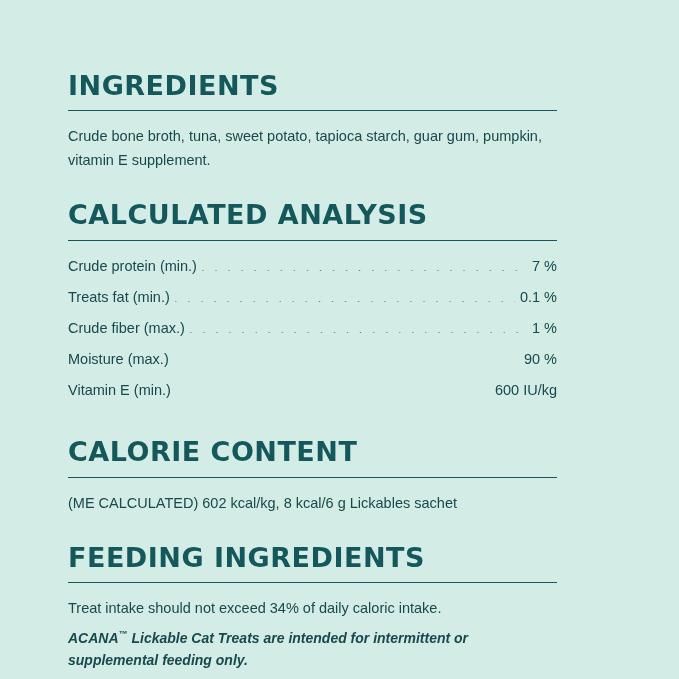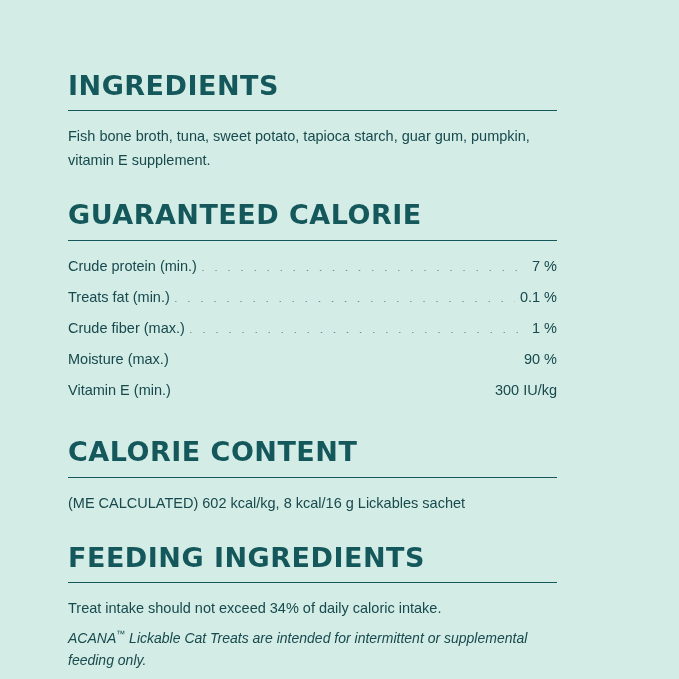--- a/index.html
+++ b/index.html
@@ -72,20 +72,21 @@
     font-size: 14.5px;
     height: 1em;
   }
   .ga-value { flex: 0 0 auto; padding-left: 3px; }
 
   .feeding-note {
     font-size: 14px;
     line-height: 1.6;
     color: #17494d;
     margin: 6px 0 0 0;
+    font-weight: bold;
   }
   .feeding-note .brand {
     font-style: italic;
   }
   .feeding-note .rest {
     font-style: italic;
   }
   sup.tm {
     font-size: 9px;
     vertical-align: super;
@@ -93,27 +94,27 @@
   }
 </style>
 </head>
 <body>
 
 <div class="page">
 
   <section class="section">
     <h2 class="section-title">INGREDIENTS</h2>
     <hr class="rule">
-    <p class="body-text">Fish bone broth, tuna, sweet potato, tapioca starch, guar gum, pumpkin, vitamin E supplement.</p>
+    <p class="body-text">Crude bone broth, tuna, sweet potato, tapioca starch, guar gum, pumpkin, vitamin E supplement.</p>
   </section>
 
   <div class="spacer-md"></div>
 
   <section class="section">
-    <h2 class="section-title">GUARANTEED CALORIE</h2>
+    <h2 class="section-title">CALCULATED ANALYSIS</h2>
     <hr class="rule">
     <ul class="ga-list">
       <li class="ga-row">
         <span class="ga-label">Crude protein (min.)</span>
         <span class="ga-dots">. . . . . . . . . . . . . . . . . . . . . . . . . . . . . . . . . . . . . . . . . . . . . . . . . . . . . . . . . . . . . . . . . . . . . . . . . . . . . . . . . . . . . . . . . . . . . . . . . . .</span>
         <span class="ga-value">7 %</span>
       </li>
       <li class="ga-row">
         <span class="ga-label">Treats fat (min.)</span>
         <span class="ga-dots">. . . . . . . . . . . . . . . . . . . . . . . . . . . . . . . . . . . . . . . . . . . . . . . . . . . . . . . . . . . . . . . . . . . . . . . . . . . . . . . . . . . . . . . . . . . . . . . . . . .</span>
@@ -125,31 +126,31 @@
         <span class="ga-value">1 %</span>
       </li>
       <li class="ga-row">
         <span class="ga-label">Moisture (max.)</span>
         <span class="ga-dots">. . . . . . . . . . . . . . . . . . . . . . . . . . . . . . . . . . . . . . . . . . . . . . . . . . . . . . . . . . . . . . . . . . . . . . . . . . . . . . . . . . . . . . . . . . . . . . . . . . .</span>
         <span class="ga-value">90 %</span>
       </li>
       <li class="ga-row">
         <span class="ga-label">Vitamin E (min.)</span>
         <span class="ga-dots">. . . . . . . . . . . . . . . . . . . . . . . . . . . . . . . . . . . . . . . . . . . . . . . . . . . . . . . . . . . . . . . . . . . . . . . . . . . . . . . . . . . . . . . . . . . . . . . . . . .</span>
-        <span class="ga-value">300 IU/kg</span>
+        <span class="ga-value">600 IU/kg</span>
       </li>
     </ul>
   </section>
 
   <div class="spacer-md"></div>
 
   <section class="section">
     <h2 class="section-title">CALORIE CONTENT</h2>
     <hr class="rule">
-    <p class="body-text">(ME CALCULATED) 602 kcal/kg, 8 kcal/16 g Lickables sachet</p>
+    <p class="body-text">(ME CALCULATED) 602 kcal/kg, 8 kcal/6 g Lickables sachet</p>
   </section>
 
   <div class="spacer-md"></div>
 
   <section class="section">
     <h2 class="section-title">FEEDING INGREDIENTS</h2>
     <hr class="rule">
     <p class="body-text">Treat intake should not exceed 34% of daily caloric intake.</p>
     <p class="feeding-note">
       <span class="brand">ACANA</span><sup class="tm">™</sup><span class="rest"> Lickable Cat Treats are intended for intermittent or supplemental feeding only.</span>

